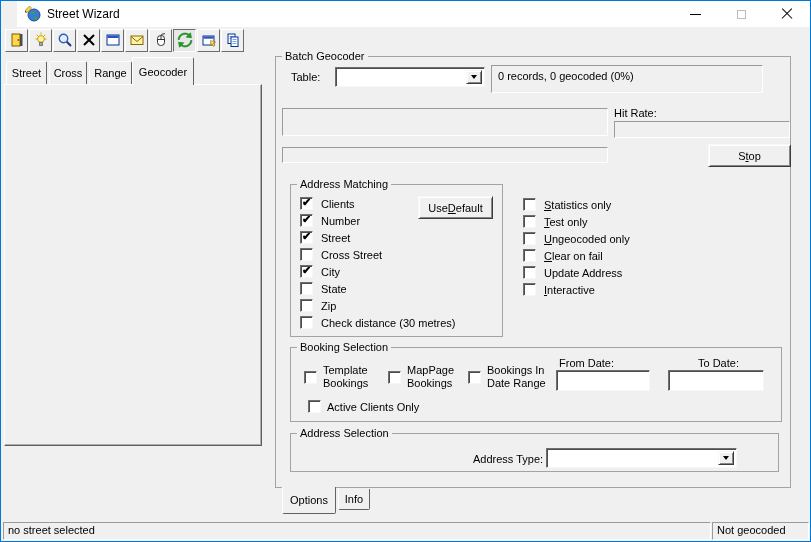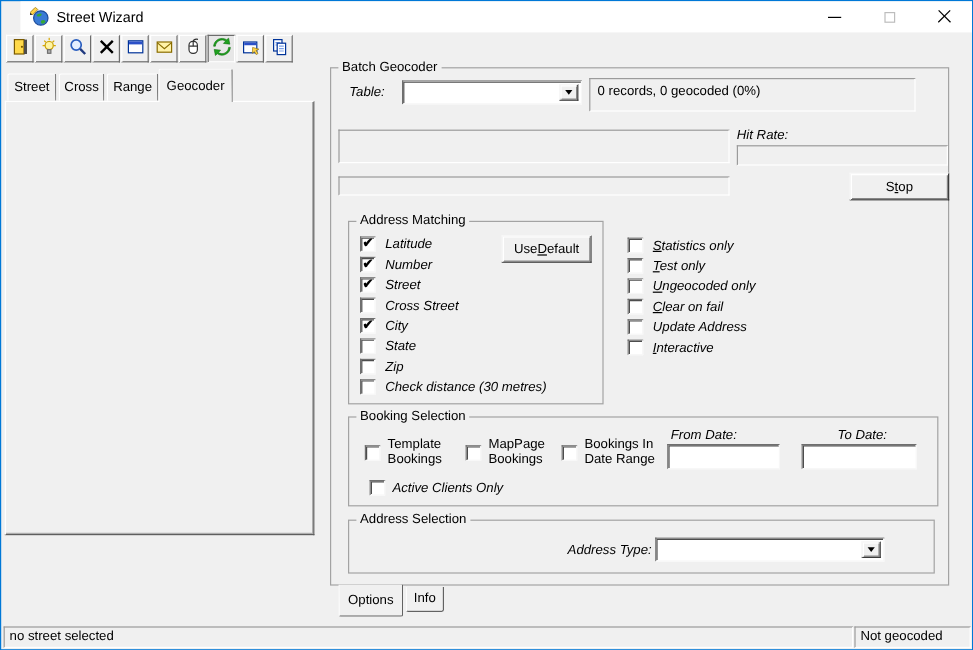--- a/index.html
+++ b/index.html
@@ -4,21 +4,21 @@
 <style>
   html,body { margin:0; padding:0; background:#d7d7d7; }
   * { box-sizing:border-box; }
   .win {
     position:relative; width:811px; height:542px;
     border:1px solid #0078d7; background:#f0f0f0;
     font-family:"Liberation Sans", sans-serif; font-size:11px; color:#000;
     overflow:hidden;
   }
   .abs { position:absolute; }
-  .lbl { position:absolute; white-space:nowrap; height:13px; line-height:13px;font-style:italic; }
+  .lbl { position:absolute; white-space:nowrap; height:13px; line-height:13px; }
   .lbl2 { position:absolute; line-height:13px; }
   .dis { color:#7f7f7f; }
 
   
   .sunken { border:1px solid; border-color:#6e6e6e #f7f7f7 #f7f7f7 #6e6e6e;
             box-shadow: inset 1px 1px 0 #4d4d4d; }
   .softsunken { border:1px solid; border-color:#9b9b9b #fff #fff #9b9b9b; }
   .btn { background:#f0f0f0; border:1px solid; border-color:#f8f8f8 #3c3c3c #3c3c3c #f8f8f8;
          box-shadow: inset 1px 1px 0 #fff, inset -1px -1px 0 #878787;
          display:flex; align-items:center; justify-content:center; cursor:default; }
@@ -313,21 +313,21 @@
   <div class="abs btn" style="left:707px;top:143px;width:83px;height:23px">
     <span><span>S</span><u>t</u><span>op</span></span>
   </div>
 
   <div class="grp" style="left:289px;top:183px;width:213px;height:153px">
     <div class="glabel">Address Matching</div>
   </div>
   <div class="chk" style="left:299px;top:196px">
       <span>✔</span>
     </div>
-  <div class="lbl" style="left:320px;top:197px">Latitude</div>
+  <div class="lbl" style="left:320px;top:197px">Clients</div>
   <div class="chk" style="left:299px;top:213px">
       <span>✔</span>
     </div>
   <div class="lbl" style="left:320px;top:214px">Number</div>
   <div class="chk" style="left:299px;top:230px">
       <span>✔</span>
     </div>
   <div class="lbl" style="left:320px;top:231px">Street</div>
   <div class="chk" style="left:299px;top:247px">
       <span></span>
@@ -399,21 +399,21 @@
     </div>
   <div class="lbl" style="left:697px;top:356px">To Date:</div>
   <div class="abs sunken input" style="left:667px;top:369px;width:96px;height:21px">
       <span class="combo-val"></span>
     </div>
   <div class="chk" style="left:307px;top:399px">
       <span></span>
     </div>
   <div class="lbl" style="left:326px;top:400px">Active Clients Only</div>
 
-  <div class="grp" style="left:289px;top:432px;width:489px;height:45px">
+  <div class="grp" style="left:289px;top:432px;width:489px;height:39px">
     <div class="glabel">Address Selection</div>
   </div>
   <div class="lbl" style="left:472px;top:452px">Address Type:</div>
   <div class="combo sunken" style="left:545px;top:447px;width:191px;height:20px">
     <span class="combo-val"></span>
     <div class="drop btn">
         <div class="arr"></div>
       </div>
   </div>
 

